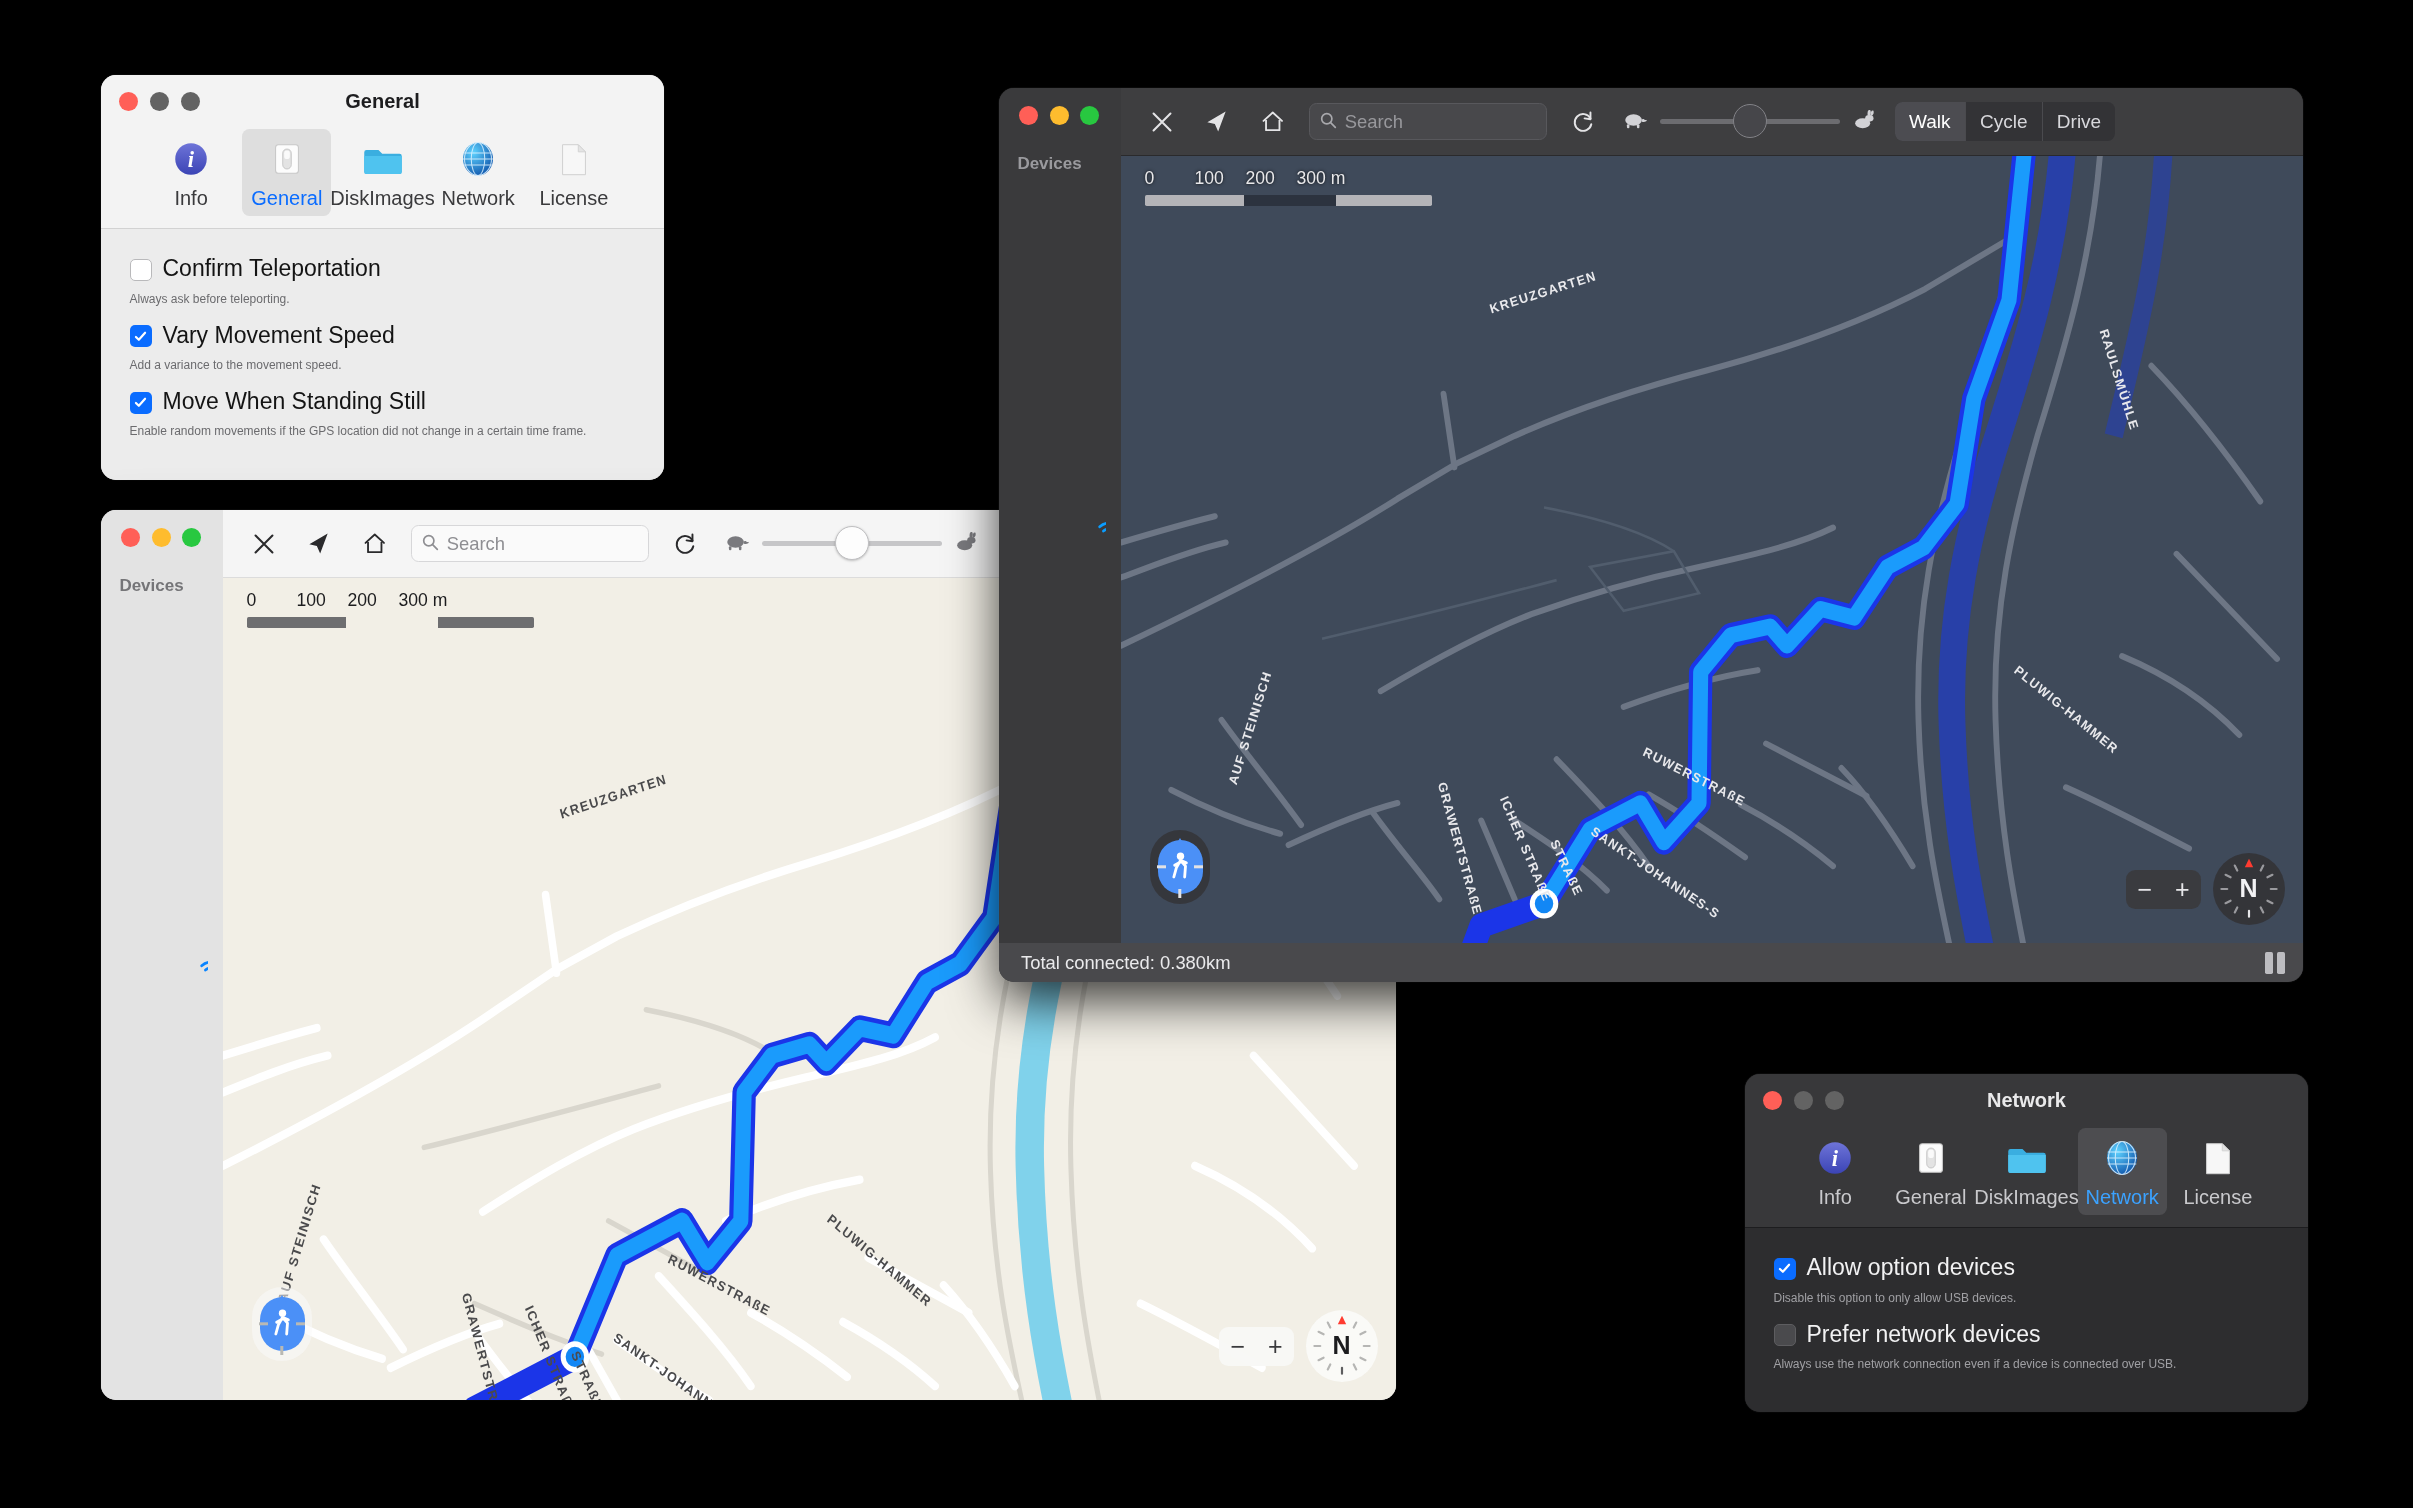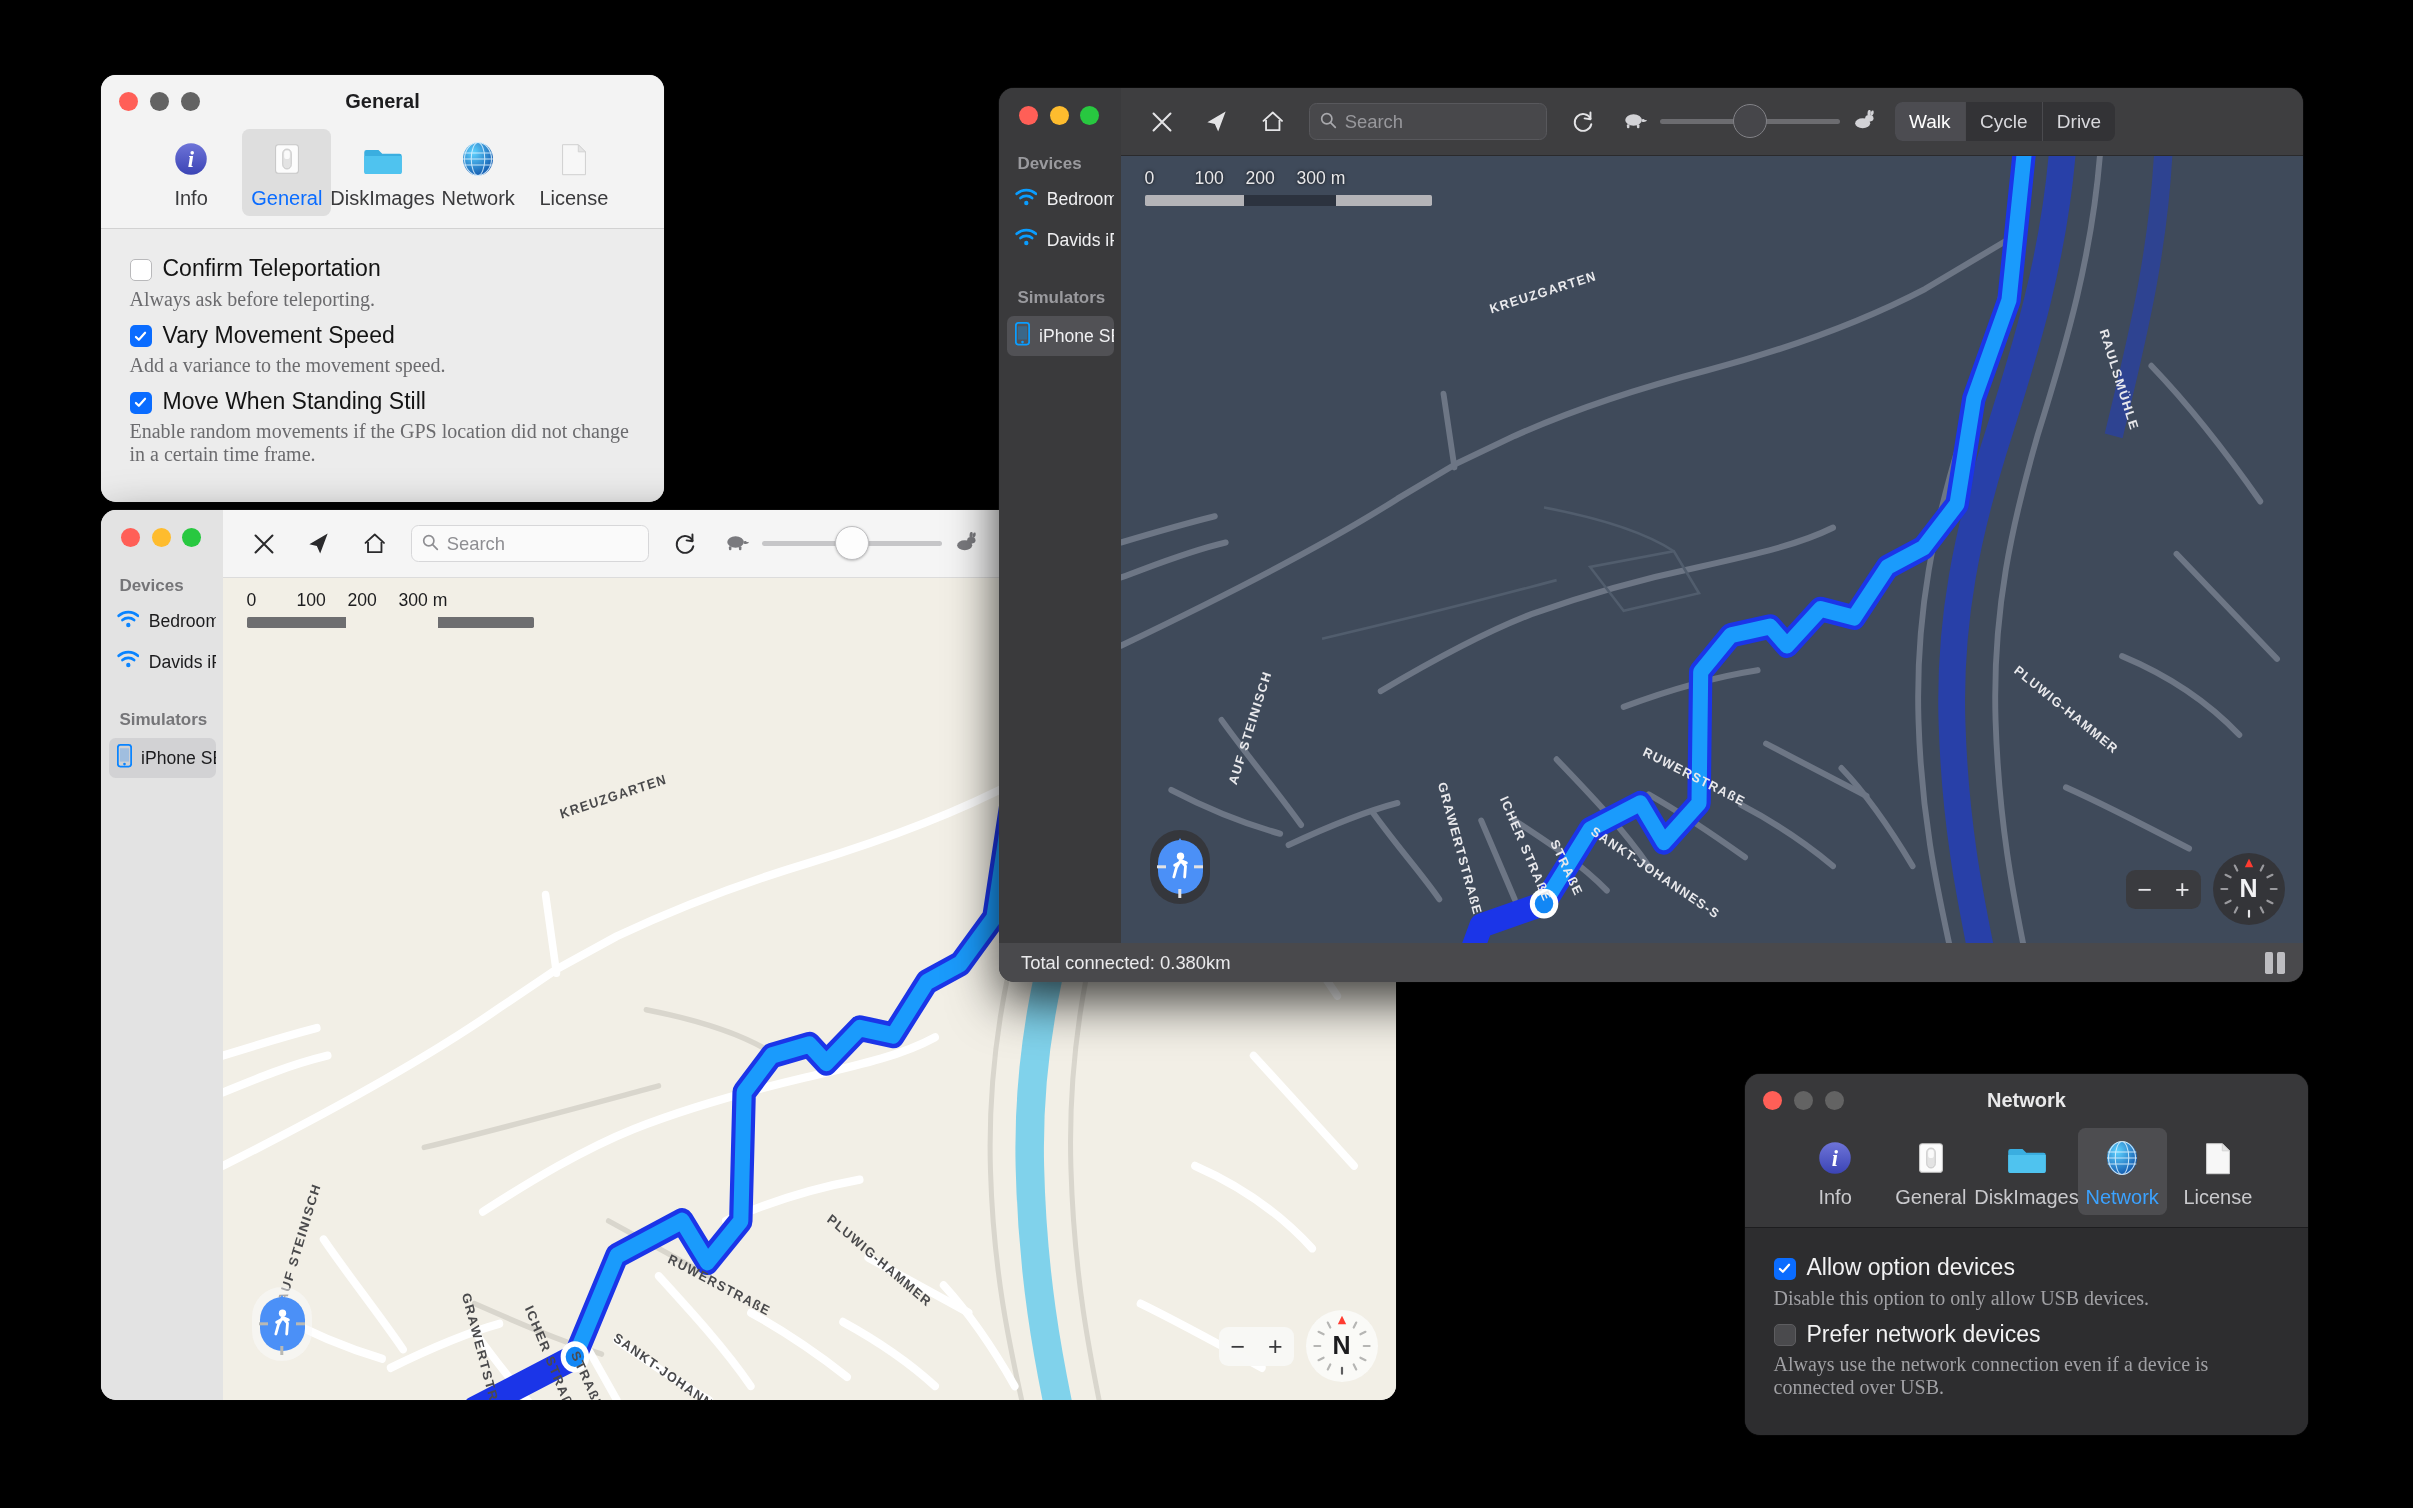--- a/index.html
+++ b/index.html
@@ -33,21 +33,21 @@
                     justify-content: center; }
   .tabitem .tlabel { font-size: 20px; white-space: nowrap; }
   .prefs .divider { height: 0.8px; }
   .prefs .body { padding: 28.5px 28.5px 23.5px; }
   .optrow { display: flex; align-items: flex-start; gap: 11px; margin-bottom: 4.2px; }
   .cb { width: 22px; height: 22px; border-radius: 5px; flex: none; margin-top: 1.7px;
         display: flex; align-items: center; justify-content: center; }
   .cb.on { background: #0a6cff; }
   .cb svg { width: 15px; height: 15px; }
   .optlabel { font-size: 23px; line-height: 23.5px; }
-  .opthelp { font-size: 20px; line-height: 22.6px; margin: 6.7px 0 13.4px 0; font-family: Liberation Serif, serif; }
+  .opthelp { font-size: 12px; line-height: 22.6px; margin: 6.7px 0 13.4px 0; }
 
   
   .prefs.light { background: #ececec; }
   .prefs.light .titlebar { background: #f3f3f3; }
   .prefs.light .wtitle { color: #1d1d1f; }
   .prefs.light .tabbar { background: #f3f3f3; }
   .prefs.light .tabitem.sel { background: #dedede; }
   .prefs.light .tlabel { color: #3a3a3c; }
   .prefs.light .tabitem.sel .tlabel { color: #0a6cff; }
   .prefs.light .divider { background: #d2d2d2; }
@@ -66,21 +66,21 @@
   .prefs.dark .tabitem.sel .tlabel { color: #3ba2ff; }
   .prefs.dark .divider { background: #1d1d1f; }
   .prefs.dark .body { background: #2d2d2f; }
   .prefs.dark .optlabel { color: #f2f2f3; }
   .prefs.dark .opthelp { color: #a0a0a4; }
   .prefs.dark .cb.off { background: #4a4a4d; border: 0.8px solid #5d5d60; }
 
   
   .mapwin { display: flex; flex-direction: column; }
   .mw-top { display: flex; flex: 1 1 auto; min-height: 0; }
-  .sidebar { width: 122px; flex: none; display: flex; flex-direction: column;
+  .sidebar { width: 122px; flex: none; display: flex; 
              padding: 39px 0 0 0; }
   .sb-head { font-size: 17px; font-weight: bold; padding: 0 0 8.4px 18.4px; }
   .sb-head.second { padding-top: 25px; }
   .sb-item { display: flex; align-items: center; gap: 9.2px; margin: 0 7.5px 5px;
              padding: 5.9px 8.4px; border-radius: 6.7px; font-size: 17.6px; white-space: nowrap;
              overflow: hidden; }
   .sb-item svg { flex: none; }
   .mapcol { flex: 1 1 auto; display: flex; flex-direction: column; min-width: 0; }
   .toolbar { height: 68px; flex: none; display: flex; align-items: center;
              padding: 0 15px 0 22px; gap: 18.4px; }

